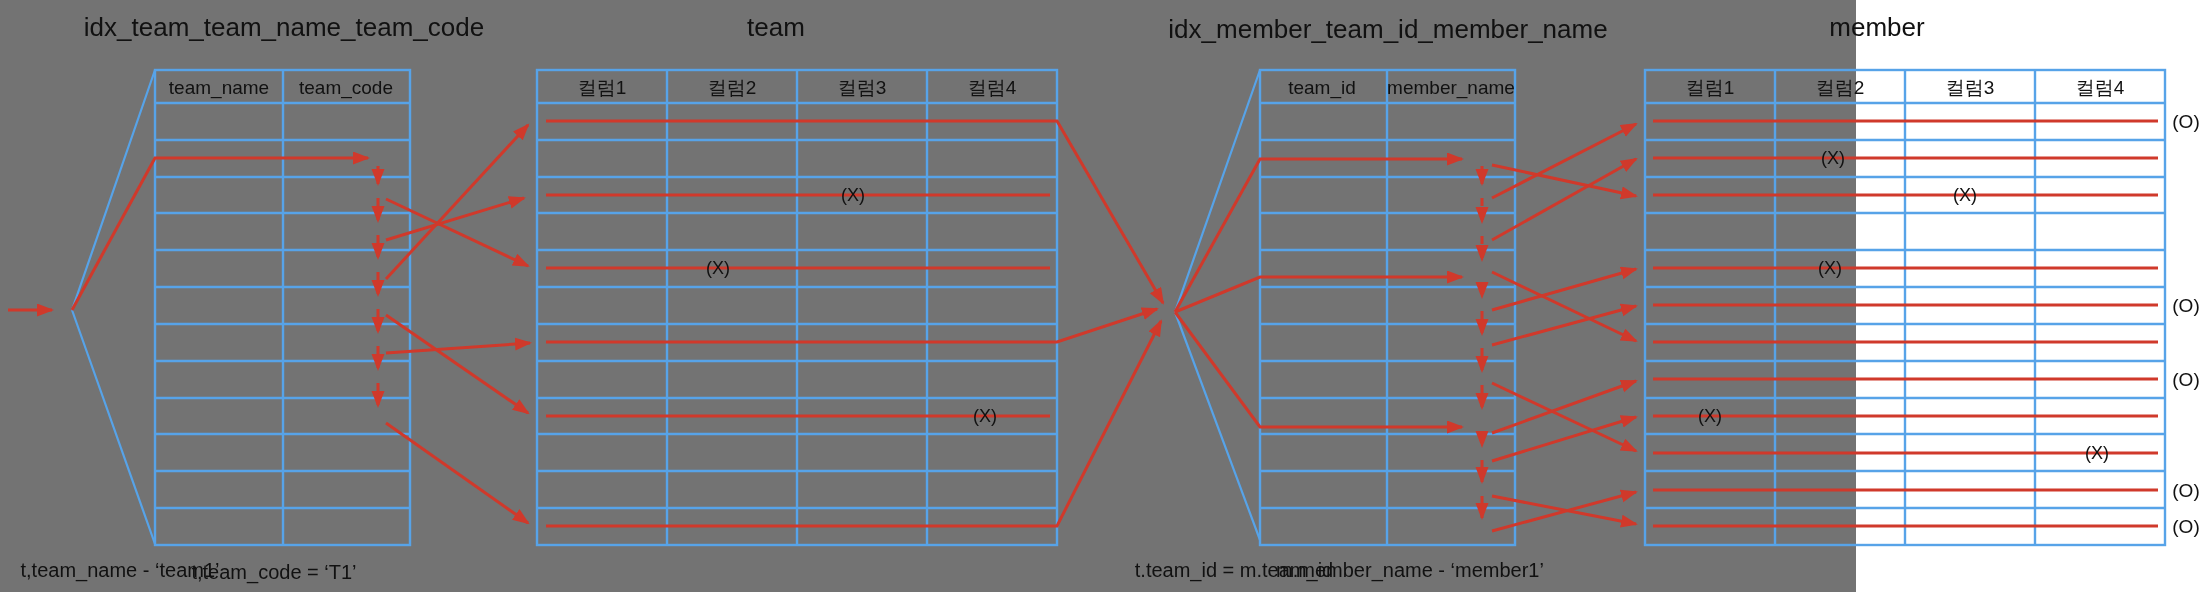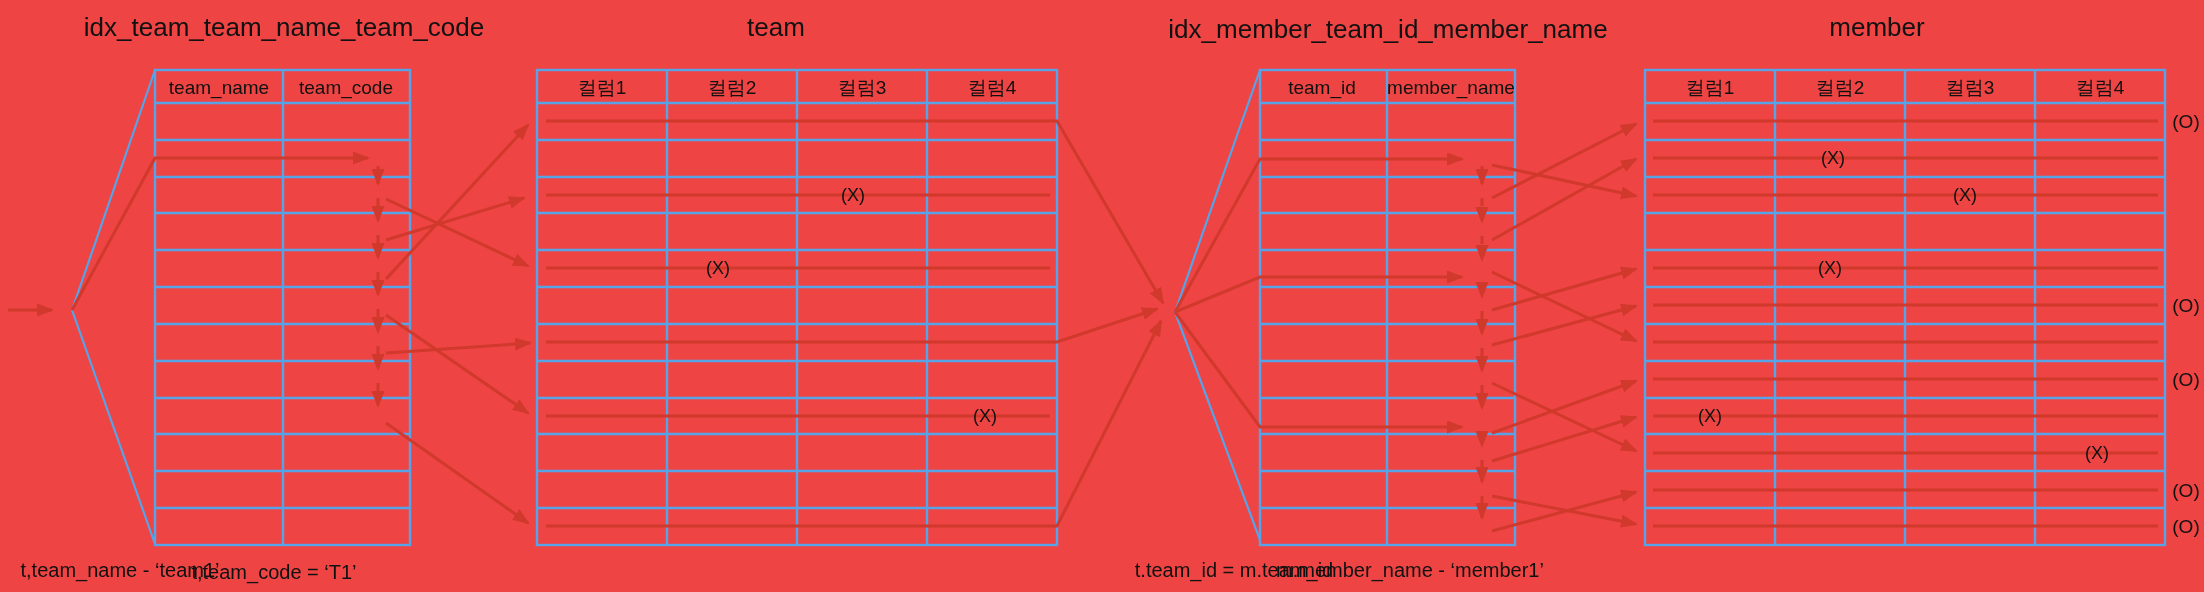--- a/index.html
+++ b/index.html
@@ -1,16 +1,16 @@
 <!DOCTYPE html>
 <html><head>
 <meta charset="utf-8">
 <style>
   html,body{margin:0;padding:0;background:#ffffff;overflow:hidden;}
-  .canvas{width:2204px;height:592px;position:relative;background:#ef4444;}
+  .canvas{width:1856px;height:592px;position:relative;background:#737373;}
   svg{display:block;}
   text{font-family:"Liberation Sans","DejaVu Sans",sans-serif;fill:#111111;}
   .title{font-size:26px;}
   .hdr{font-size:19px;}
   .cap{font-size:20px;}
   .mark{font-size:18px;}
   .omark{font-size:19px;}
 </style>
 </head>
 <body>

